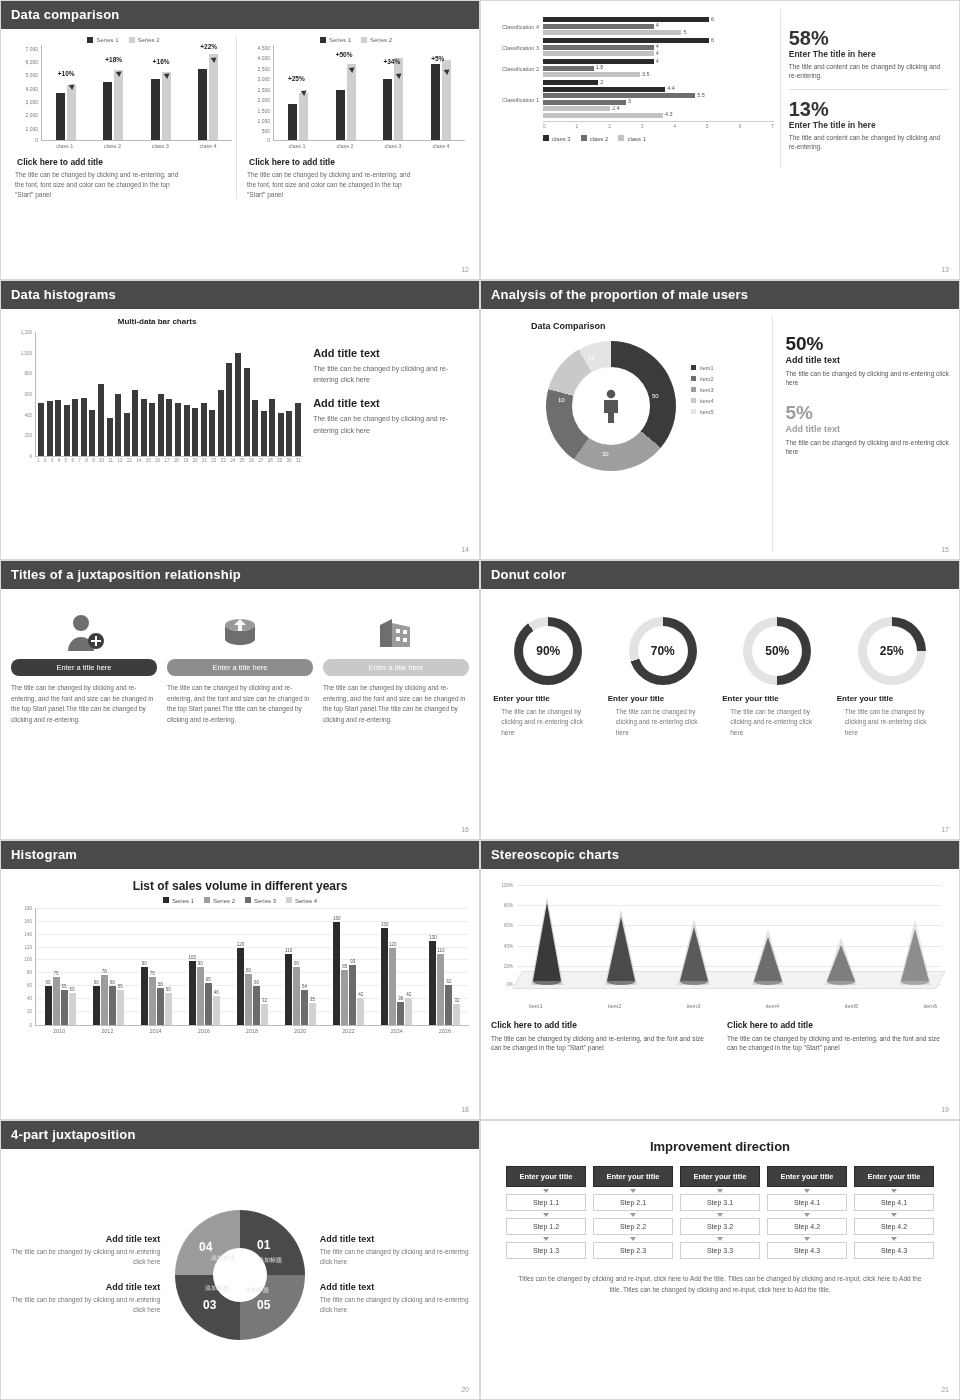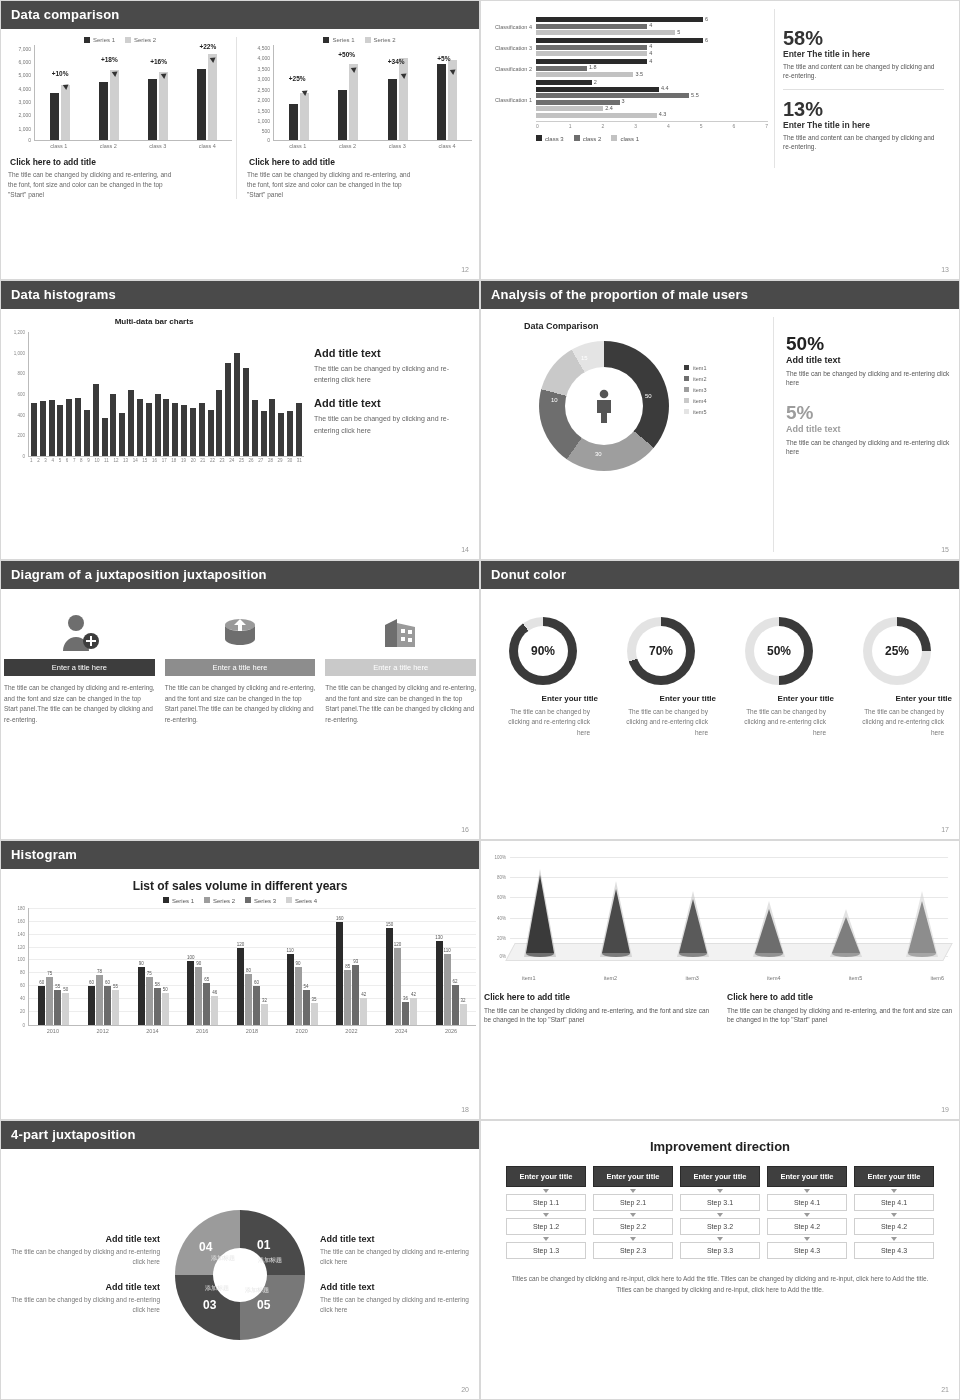--- a/index.html
+++ b/index.html
@@ -30,21 +30,21 @@
     font-weight: bold;
     padding: 6px 10px 7px 10px;
     letter-spacing: .2px;
   }
   .pagenum {
     position: absolute;
     right: 10px; bottom: 6px;
     font-size: 7px;
     color: #9a9a9a;
   }
-  .body { padding: 8px 3px; position: relative; height: calc(100% - 27px); }
+  .body { padding: 8px 10px; position: relative; height: calc(100% - 27px); }
   .tiny { font-size: 6.5px; line-height: 1.45; color:#555; }
 
   
   .s12-cols { display:flex; gap: 6px; }
   .s12-col { width: 50%; padding: 0 4px; }
   .s12-col.left { border-right: 1px solid #e2e2e2; }
   .legend-row { display:flex; justify-content:center; gap:10px; font-size:6px; color:#666; margin-bottom:2px;}
   .legend-row span.k { display:inline-block; width:6px; height:6px; margin-right:3px; vertical-align:-1px;}
   .chartbox { position:relative; height: 96px; border-left:1px solid #bbb; border-bottom:1px solid #bbb; margin-left:26px; }
   .yaxis { position:absolute; left:-26px; top:0; height:100%; width:24px; font-size:5px; color:#777; }
@@ -110,29 +110,29 @@
   .s15-legend i { display:inline-block; width:5px; height:5px; margin-right:4px;}
   .s15-big { font-size:19px; font-weight:bold; }
   .s15-sub { font-size:9px; font-weight:bold; margin-bottom:4px;}
   .s15-block { margin-bottom:14px; }
   .grayed { color:#9d9d9d; }
 
   
   .s16-cols { display:flex; gap:10px; }
   .s16-col { width:33.33%; }
   .s16-icon { height:52px; display:flex; align-items:center; justify-content:center; }
-  .s16-btn { text-align:center; color:#fff; font-size:7.5px; padding:4px 0; margin-bottom:7px;}
+  .s16-btn { text-align:center; color:#fff; font-size:7.5px; padding:4px 0; margin-bottom:7px;border-radius:8px;}
   .b-dark { background:#3d3d3d; }
   .b-mid { background:#8d8d8d; }
   .b-light { background:#c9c9c9; color:#fff; }
   .s16-txt { font-size:6.5px; line-height:1.65; color:#666; }
 
   
   .s17-row { display:flex; justify-content:space-around; margin-top:6px; }
-  .s17-item { width:110px; text-align:right; }
+  .s17-item { width:110px; text-align:left; }
   .ring { width:68px; height:68px; border-radius:50%; margin:0 auto; position:relative; }
   .ring-hole { position:absolute; left:9px; top:9px; width:50px; height:50px; border-radius:50%; background:#fff; display:flex; align-items:center; justify-content:center; font-size:12px; font-weight:bold;}
   .s17-t { font-size:8px; font-weight:bold; margin-top:9px;}
   .s17-d { font-size:6.5px; color:#777; line-height:1.6; margin-top:4px; padding:0 8px;}
 
   
   .s18-h { text-align:center; font-size:12px; font-weight:bold; margin-top:2px;}
   .s18-legend { display:flex; justify-content:center; gap:10px; font-size:6px; color:#555; margin:4px 0 4px; }
   .s18-legend i { display:inline-block; width:6px; height:6px; margin-right:3px;}
   .s18-chart { position:relative; height:118px; margin-left:24px; border-left:1px solid #bbb; border-bottom:1px solid #bbb;}
@@ -546,21 +546,21 @@
             <div class="s15-sub grayed">Add title text</div>
             <div class="tiny">The title can be changed by clicking and re-entering click here</div>
           </div>
         </div>
       </div>
     </div>
     <div class="pagenum">15</div>
   </div>
 
   <div class="slide">
-    <div class="slide-title">Diagram of a juxtaposition juxtaposition</div>
+    <div class="slide-title">Titles of a juxtaposition relationship</div>
     <div class="body">
       <div style="height:10px"></div>
       <div class="s16-cols">
         <div class="s16-col">
           <div class="s16-icon">
             <svg width="44" height="44" viewBox="0 0 44 44">
               <circle cx="19" cy="12" r="8" fill="#6e6e6e"></circle>
               <path d="M6 40c0-8 6-14 13-14s13 6 13 14z" fill="#6e6e6e"></path>
               <circle cx="34" cy="30" r="8" fill="#3d3d3d"></circle>
               <rect x="33" y="25" width="2" height="10" fill="#fff"></rect>
@@ -810,20 +810,21 @@
         <span>2020</span>
         <span>2022</span>
         <span>2024</span>
         <span>2026</span>
       </div>
     </div>
     <div class="pagenum">18</div>
   </div>
 
   <div class="slide">
+    <div class="slide-title">Stereoscopic charts</div>
     <div class="body">
       <div class="s19-plot">
         <div class="s19-y">
           <div style="top:2%">100%</div>
           <div style="top:21%">80%</div>
           <div style="top:40%">60%</div>
           <div style="top:59%">40%</div>
           <div style="top:78%">20%</div>
           <div style="top:95%">0%</div>
         </div>

